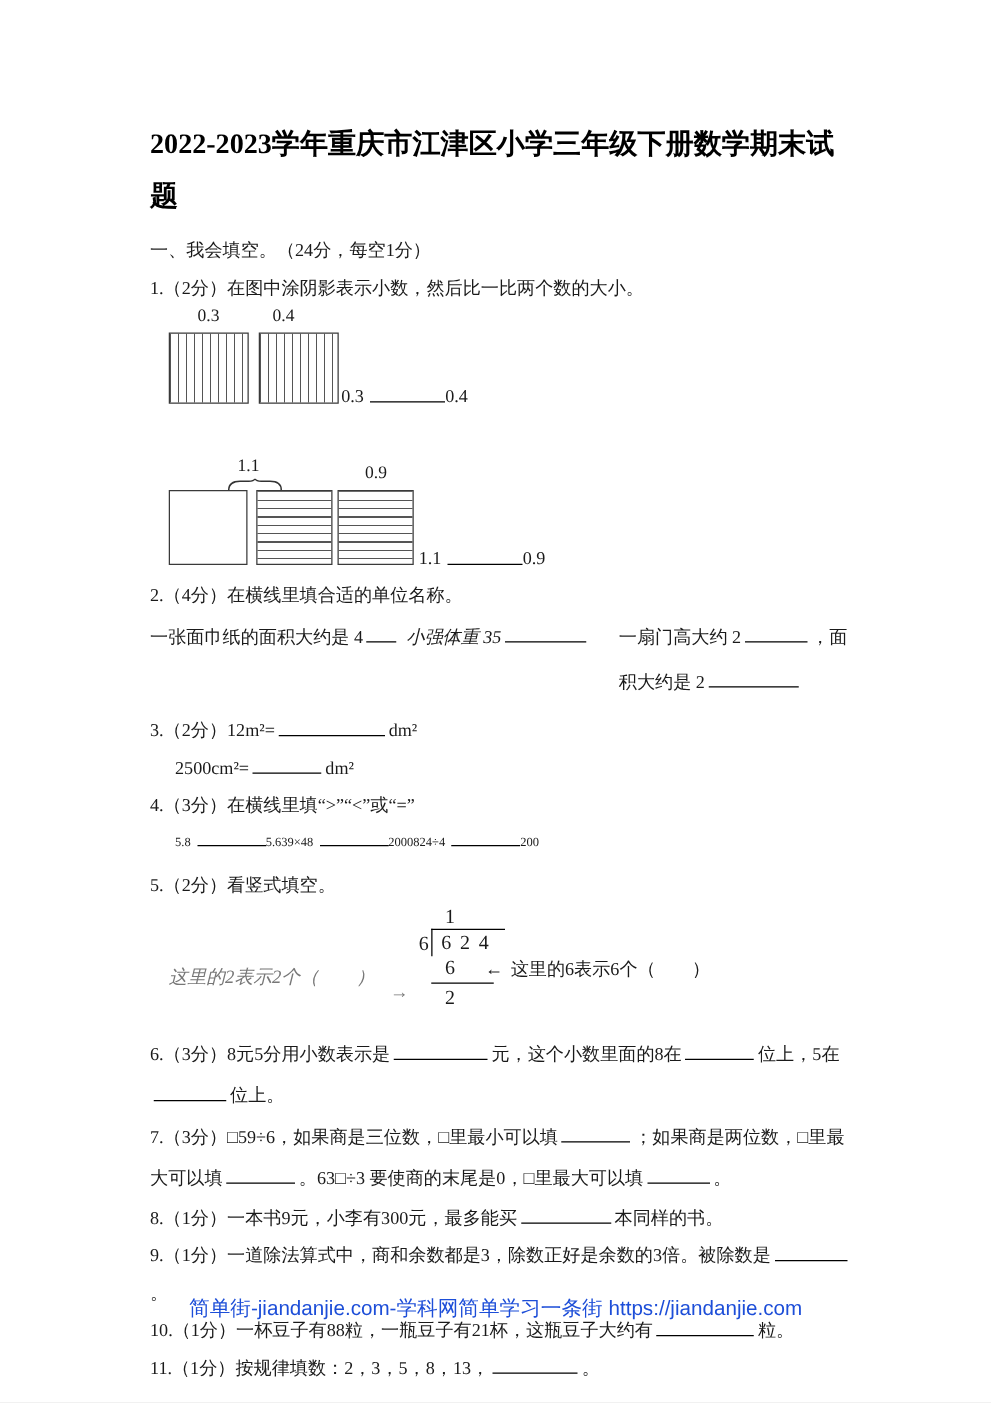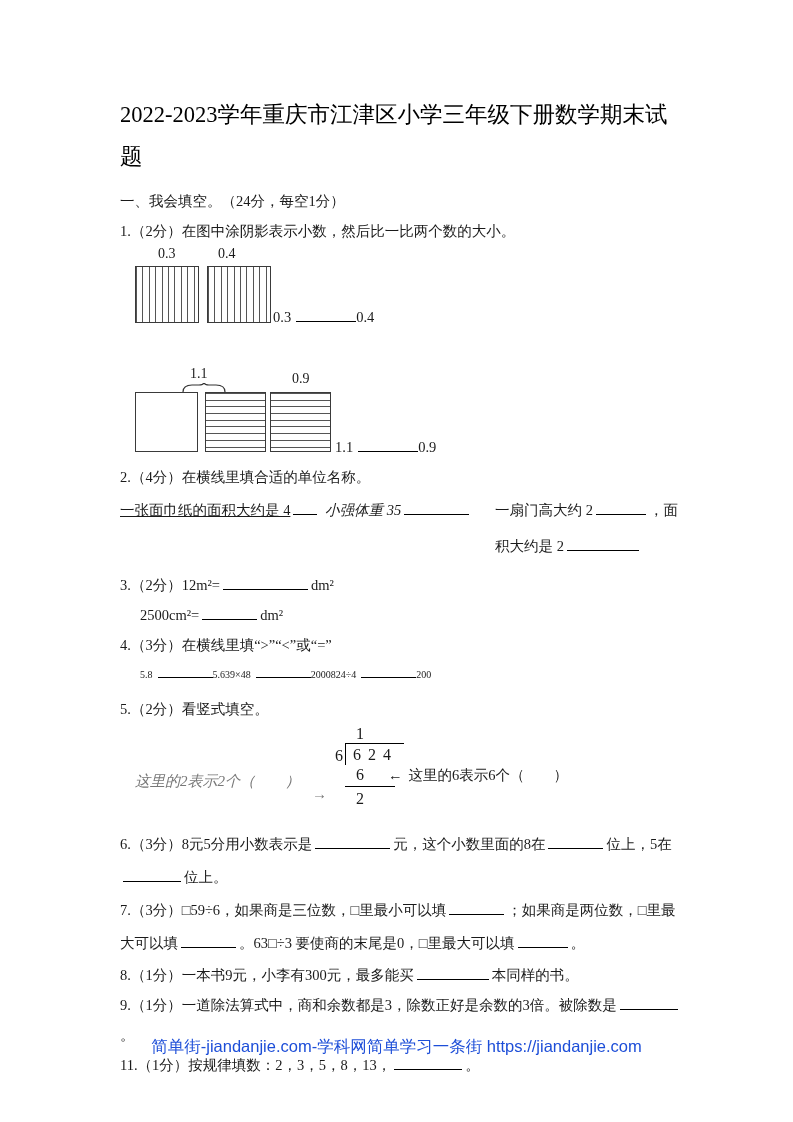--- a/index.html
+++ b/index.html
@@ -1,40 +1,40 @@
 <!DOCTYPE html>
 <html><head>
 <meta charset="utf-8">
 <style>
   html,body{margin:0;padding:0;background:#e8e8e8;}
   .page{position:relative;width:793px;height:1122px;background:#ffffff;margin:0 auto;
         font-family:"Liberation Serif","DejaVu Serif",serif;color:#1a1a1a;overflow:hidden;}
   .content{position:absolute;left:120px;top:94px;width:564px;}
-  .title{margin:0 0 8px;font-size:22.5px;font-weight:400;color:#000;}
+  .title{margin:0 0 8px;font-size:22.5px;font-weight:700;color:#000;}
   .title .tline{display:block;line-height:42px;}
   .q{font-size:14.5px;line-height:30px;margin:0;}
   .para{font-size:14.5px;line-height:33px;margin:0;}
   .blank{display:inline-block;border-bottom:1px solid #000;height:1em;vertical-align:baseline;}
   .m{margin:0 3px;}
   .ml{margin-left:5px;}
   .w24{width:24px}.w50{width:50px}.w55{width:55px}.w58{width:58px}.w60{width:60px}
   .w65{width:65px}.w68{width:68px}.w72{width:72px}.w75{width:75px}.w78{width:78px}.w85{width:85px}
   
   .fig1{position:relative;height:84px;}
   .fig2{position:relative;height:96px;margin-top:36px;}
   .lbl{position:absolute;font-size:14px;line-height:16px;}
   .grid{position:absolute;border:1px solid #3a3a3a;box-sizing:border-box;background-color:#fff;}
   .vstripe{background-image:repeating-linear-gradient(90deg,#555 0px,#555 1px,transparent 1px,transparent 6.4px);}
   .hstripe{background-image:repeating-linear-gradient(180deg,#555 0px,#555 1px,transparent 1px,transparent 6.7px);}
   .whole{position:absolute;border:1px solid #3a3a3a;box-sizing:border-box;background:#fff;}
   .cmp{position:absolute;font-size:14.5px;white-space:nowrap;}
   .brace{position:absolute;}
   
   .q2row{display:flex;line-height:36px;font-size:14.5px;margin-bottom:6px;}
-  .q2c1{width:205px;text-decoration:underline;}
+  .q2c1{width:205px;}
   .q2c2{width:170px;font-style:italic;}
   .q2c3{width:189px;}
   .indent{margin-left:20px;}
   
   .q4row{display:flex;margin-left:20px;font-size:10px;line-height:30px;margin-bottom:4px;white-space:nowrap;}
   
   .q5fig{position:relative;height:102px;font-size:15px;margin-bottom:2px;}
   .ld{position:absolute;left:215px;top:0;font-size:16px;line-height:1.2;}
   .ld-q{margin-left:21px;height:19px;}
   .ld-row{display:flex;align-items:flex-end;}
@@ -119,19 +119,20 @@
     </div>
 
     <p class="para"><span>6.（3分）8元5分用小数表示是</span><span class="blank w75 m"></span><span>元，这个小数里面的8在</span><span class="blank w55 m"></span><span>位上，5在</span><span class="blank w58 m"></span><span>位上。</span></p>
 
     <p class="para"><span>7.（3分）□59÷6，如果商是三位数，□里最小可以填</span><span class="blank w55 m"></span><span>；如果商是两位数，□里最大可以填</span><span class="blank w55 m"></span><span>。63□÷3 要使商的末尾是0，□里最大可以填</span><span class="blank w50 m"></span><span>。</span></p>
 
     <p class="q"><span>8.（1分）一本书9元，小李有300元，最多能买</span><span class="blank w72 m"></span><span>本同样的书。</span></p>
 
     <p class="q"><span>9.（1分）一道除法算式中，商和余数都是3，除数正好是余数的3倍。被除数是</span><span class="blank w58 m"></span><span>。</span></p>
 
+    <p class="q"><span>10.（1分）一杯豆子有88粒，一瓶豆子有21杯，这瓶豆子大约有</span><span class="blank w78 m"></span><span>粒。</span></p>
 
     <p class="q"><span>11.（1分）按规律填数：2，3，5，8，13，</span><span class="blank w68 m"></span><span>。</span></p>
 
   </div>
 
   <div class="footer">简单街-jiandanjie.com-学科网简单学习一条街 https://jiandanjie.com</div>
 </div>
 
 </body></html>

